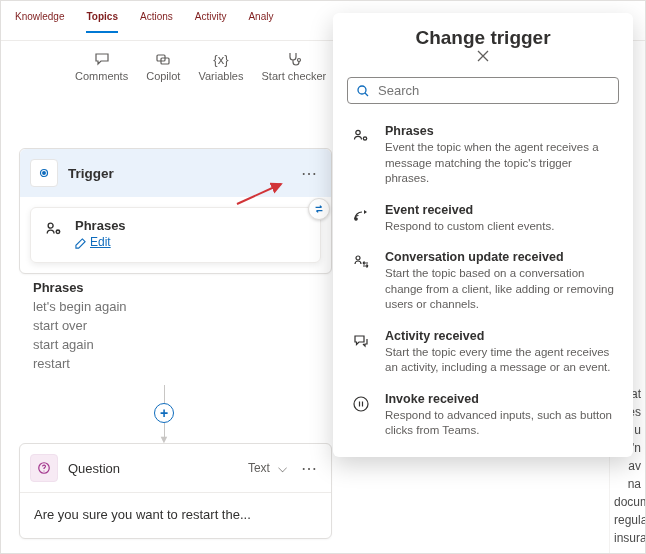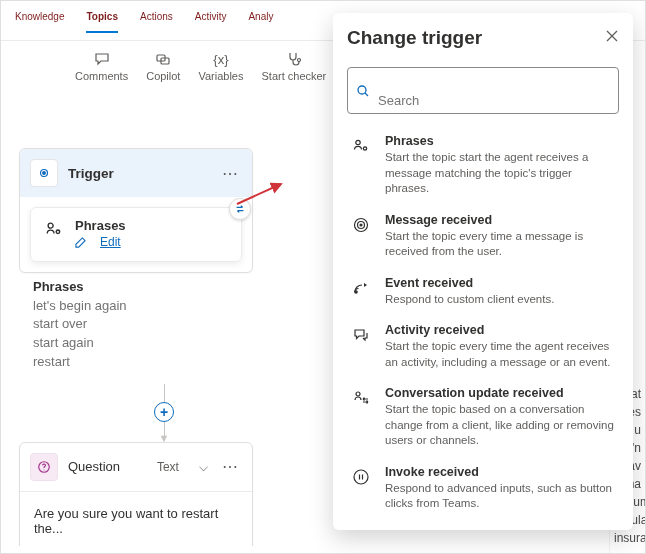--- a/index.html
+++ b/index.html
@@ -55,21 +55,21 @@
     padding: 40px 18px 0 18px;
     height: calc(100% - 96px);
     background: #fff;
     overflow: hidden;
   }
 
   .node {
     background: #fff;
     border: 1px solid #e1dfdd;
     border-radius: 6px;
-    width: 234px;
+    width: 313px;
     box-shadow: 0 1px 2px rgba(0,0,0,0.04);
     position: relative;
   }
   .trigger-node { margin-top: 18px; }
   .node-header {
     display: flex;
     align-items: center;
     padding: 10px 10px;
     gap: 10px;
   }
@@ -91,21 +91,21 @@
     display:flex;
     gap:10px;
     align-items:flex-start;
     position: relative;
     box-shadow: 0 2px 6px rgba(0,0,0,0.08);
   }
   .inner-icon {
     width:22px;height:22px;display:flex;align-items:center;justify-content:center;
   }
   .inner-title { font-weight:600; font-size:13px; }
-  .edit-link { color:#0f6cbd; text-decoration:underline; font-size:12px; cursor:pointer; display:inline-flex; align-items:center; gap:14px; margin-top:2px;}
+  .edit-link { color:#0f6cbd; text-decoration:underline; font-size:12px; cursor:pointer; display:inline-flex; align-items:flex-end; gap:4px; margin-top:2px;}
   .swap-badge {
     position:absolute; top:-10px; right:-10px;
     width:22px;height:22px;border-radius:50%;
     background:#fff;border:1px solid #e1dfdd;
     display:flex;align-items:center;justify-content:center;
     color:#0f6cbd; font-size:12px;
     box-shadow:0 1px 3px rgba(0,0,0,0.15);
     cursor:pointer;
   }
 
@@ -119,46 +119,45 @@
   .vline { width:1px; height:18px; background:#c8c6c4; }
   .plus-circle {
     width:20px;height:20px;border-radius:50%;border:1px solid #0f6cbd;color:#0f6cbd;
     display:flex;align-items:center;justify-content:center;font-size:14px;font-weight:600;
     background:#fff; cursor:pointer;
   }
   .arrowhead { color:#c8c6c4; font-size:11px; line-height:8px; margin-top:-2px;}
 
   .question-node .qh { display:flex; align-items:center; padding:10px; gap:10px; }
   .question-node .spacer { flex:1; }
-  .question-node .type { font-size:12px; color:#605e5c; display:flex; align-items:center; gap:20px; cursor:pointer; }
+  .question-node .type { font-size:12px; color:#605e5c; display:flex; align-items:center; gap:8px; cursor:pointer; }
   .divider { border-top:1px solid #edebe9; margin:0; }
   .question-body { padding: 14px 14px 16px 14px; font-size:13px; color:#323130; }
 
   
   .panel {
     position:absolute; top:12px; right:12px;
     width:300px;
     background:#fff;
     border-radius:6px;
     box-shadow: 0 8px 24px rgba(0,0,0,0.18);
     padding: 14px 14px 10px 14px;
   }
-  .panel-head { display:flex; align-items:center; margin-bottom:18px;}
+  .panel-head { display:flex; align-items:center; margin-bottom:10px;flex-direction:column;}
   .panel-title { font-size:19px; font-weight:600; flex:1; }
   .panel-close { font-size:16px; cursor:pointer; color:#605e5c; }
   .search-box {
     display:flex; align-items:center; gap:8px;
     border:1px solid #8a8886; border-radius:4px;
     padding:5px 8px; margin-bottom:12px;
   }
   .search-box svg { flex-shrink:0; }
   .search-box input {
     border:none; outline:none; flex:1; font-size:13px; font-family:inherit;
     color:#323130;
-    margin-top:20px;
   }
   .opt {
     display:flex; gap:12px; padding:8px 2px; cursor:pointer;
   }
   .opt-icon {
     width:24px;height:24px;flex-shrink:0;display:flex;align-items:center;justify-content:center;
     color:#323130;
   }
   .opt-body .opt-title { font-size:12.5px; font-weight:600; margin-bottom:2px;}
   .opt-body .opt-desc { font-size:11.5px; color:#605e5c; line-height:1.35; }
@@ -340,77 +339,64 @@
     <div class="opt-icon">
       <svg viewBox="0 0 18 18" width="18" height="18" fill="none" stroke="#323130" stroke-width="1.2">
           <circle cx="6" cy="5.5" r="2.2"></circle>
           <path d="M2.5 12.5c0-2 1.7-3.2 3.5-3.2s3.5 1.2 3.5 3.2"></path>
           <circle cx="13" cy="11.5" r="2.3" fill="#323130" stroke="none"></circle>
           <path d="M13 10.6v1.8M12.1 11.5h1.8" stroke="#fff" stroke-width="1"></path>
         </svg>
     </div>
     <div class="opt-body">
       <div class="opt-title">Phrases</div>
-      <div class="opt-desc">Start the topic start the agent receives a message matching the topic's trigger phrases.</div>
-    </div>
-  </div>
-
-  <div class="opt">
-    <div class="opt-icon">
-      <svg viewBox="0 0 18 18" width="18" height="18" fill="none" stroke="#323130" stroke-width="1.2">
-          <circle cx="9" cy="9" r="6.5"></circle>
-          <circle cx="9" cy="9" r="3.5"></circle>
-          <circle cx="9" cy="9" r="1" fill="#323130"></circle>
-        </svg>
-    </div>
-    <div class="opt-body">
-      <div class="opt-title">Message received</div>
-      <div class="opt-desc">Start the topic every time a message is received from the user.</div>
-    </div>
-  </div>
+      <div class="opt-desc">Event the topic when the agent receives a message matching the topic's trigger phrases.</div>
+    </div>
+  </div>
+
 
   <div class="opt">
     <div class="opt-icon">
       <svg viewBox="0 0 18 18" width="18" height="18" fill="none" stroke="#323130" stroke-width="1.2">
           <path d="M3 13c0-4 3-7 7-7"></path>
           <path d="M3 13c0-2 1.5-3.5 3.5-3.5"></path>
           <circle cx="4" cy="13" r="1.2" fill="#323130"></circle>
           <path d="M12 4l3 2-3 2z" fill="#323130" stroke="none"></path>
         </svg>
     </div>
     <div class="opt-body">
       <div class="opt-title">Event received</div>
       <div class="opt-desc">Respond to custom client events.</div>
     </div>
   </div>
 
   <div class="opt">
     <div class="opt-icon">
       <svg viewBox="0 0 18 18" width="18" height="18" fill="none" stroke="#323130" stroke-width="1.2">
+          <circle cx="6" cy="5" r="2"></circle>
+          <path d="M3 11c0-1.8 1.3-3 3-3s3 1.2 3 3"></path>
+          <path d="M11 13h5M16 13l-1.5-1.5M16 13l-1.5 1.5M16 10h-5M11 10l1.5-1.5M11 10l1.5 1.5"></path>
+        </svg>
+    </div>
+    <div class="opt-body">
+      <div class="opt-title">Conversation update received</div>
+      <div class="opt-desc">Start the topic based on a conversation change from a client, like adding or removing users or channels.</div>
+    </div>
+  </div>
+
+  <div class="opt">
+    <div class="opt-icon">
+      <svg viewBox="0 0 18 18" width="18" height="18" fill="none" stroke="#323130" stroke-width="1.2">
           <path d="M3 4h9v6H7l-2.5 2.5V10H3z"></path>
           <path d="M15 7v5h-2v2l-2-2"></path>
         </svg>
     </div>
     <div class="opt-body">
       <div class="opt-title">Activity received</div>
       <div class="opt-desc">Start the topic every time the agent receives an activity, including a message or an event.</div>
-    </div>
-  </div>
-
-  <div class="opt">
-    <div class="opt-icon">
-      <svg viewBox="0 0 18 18" width="18" height="18" fill="none" stroke="#323130" stroke-width="1.2">
-          <circle cx="6" cy="5" r="2"></circle>
-          <path d="M3 11c0-1.8 1.3-3 3-3s3 1.2 3 3"></path>
-          <path d="M11 13h5M16 13l-1.5-1.5M16 13l-1.5 1.5M16 10h-5M11 10l1.5-1.5M11 10l1.5 1.5"></path>
-        </svg>
-    </div>
-    <div class="opt-body">
-      <div class="opt-title">Conversation update received</div>
-      <div class="opt-desc">Start the topic based on a conversation change from a client, like adding or removing users or channels.</div>
     </div>
   </div>
 
   <div class="opt">
     <div class="opt-icon">
       <svg viewBox="0 0 18 18" width="18" height="18" fill="none" stroke="#323130" stroke-width="1.2">
           <circle cx="9" cy="9" r="7"></circle>
           <path d="M7.5 6.5v5M10.5 6.5v5"></path>
         </svg>
     </div>

